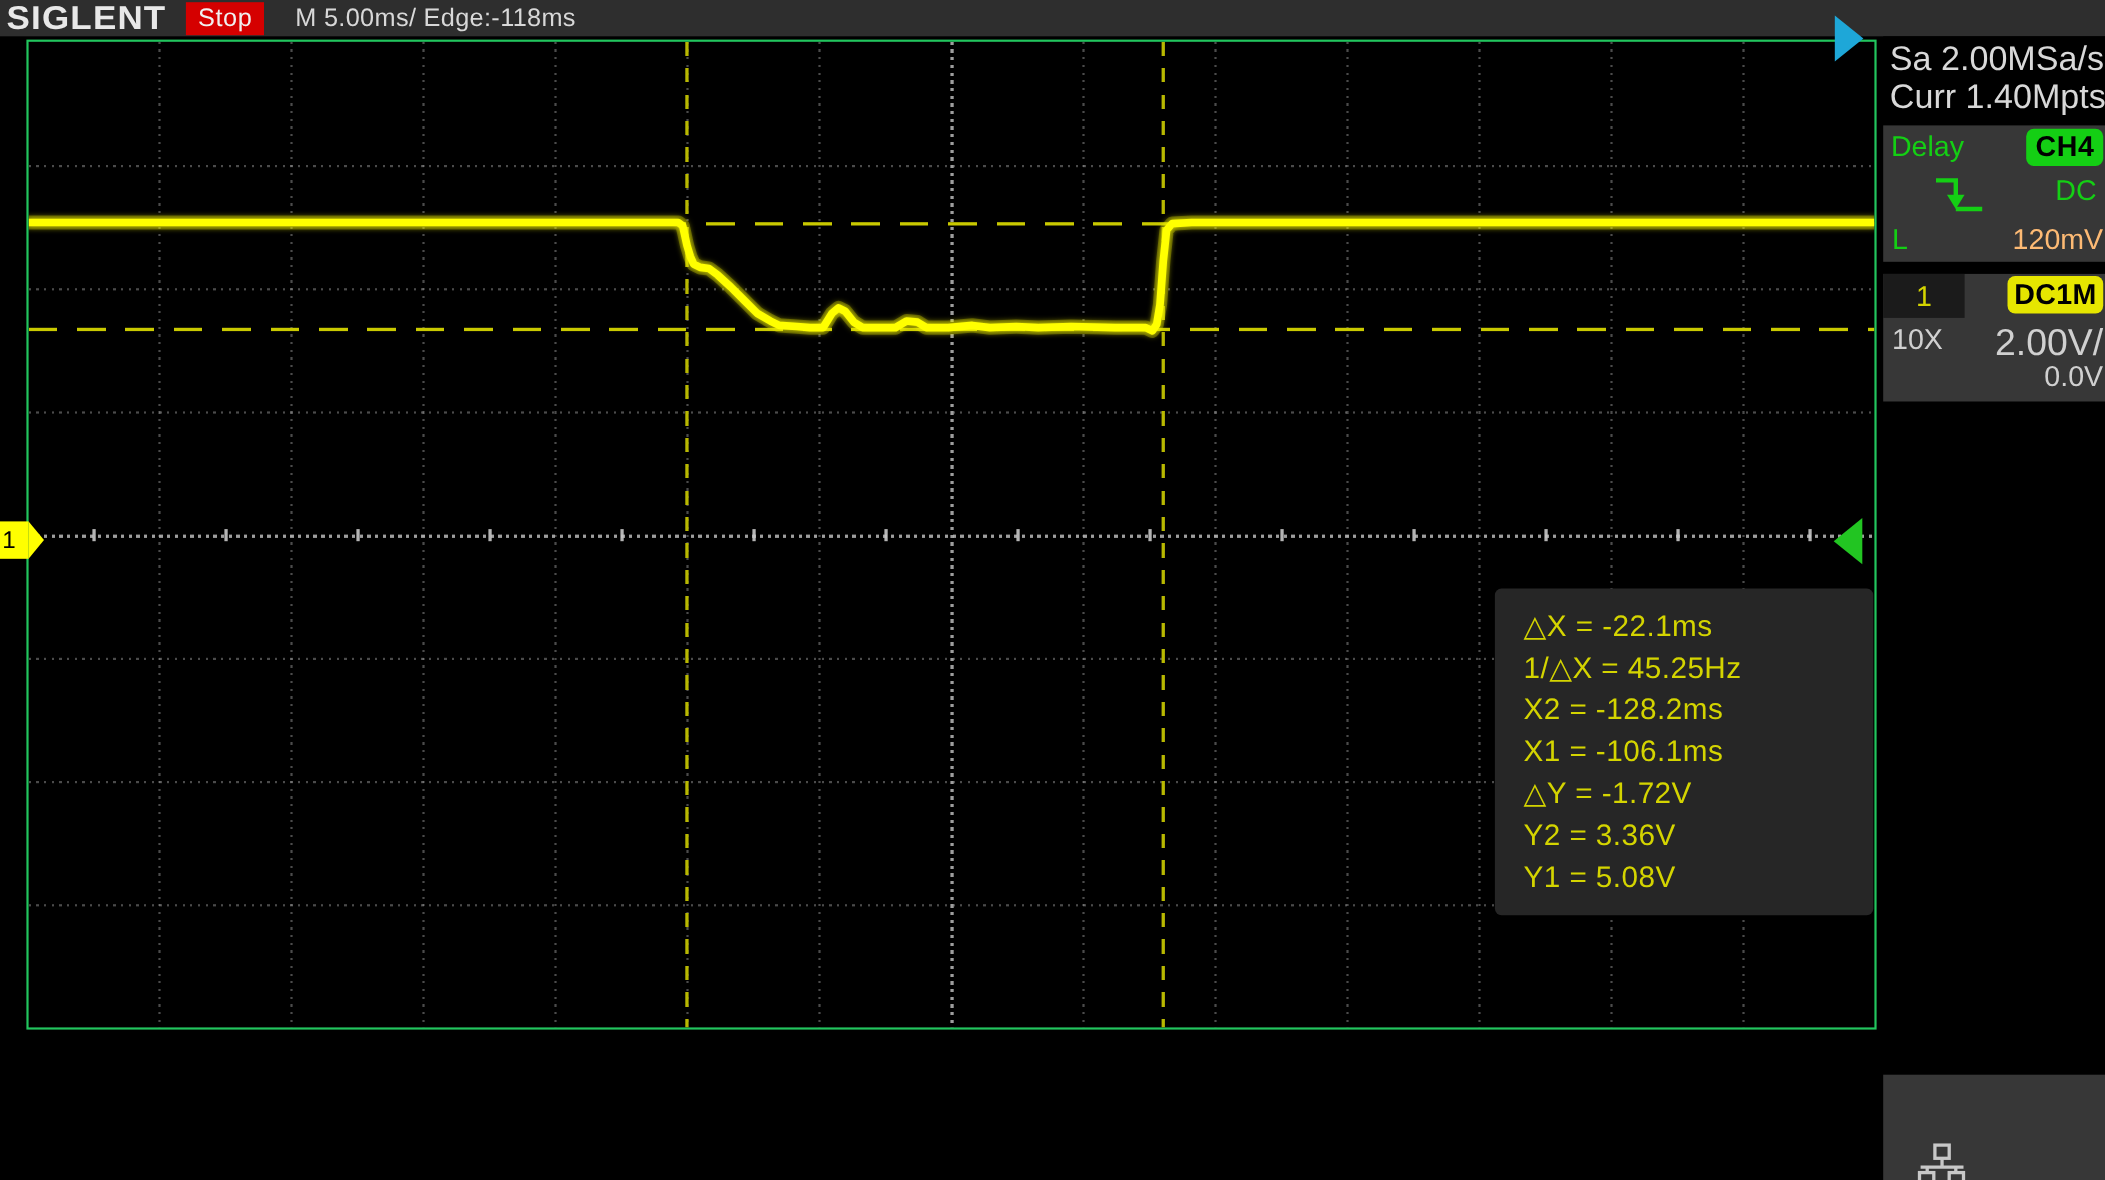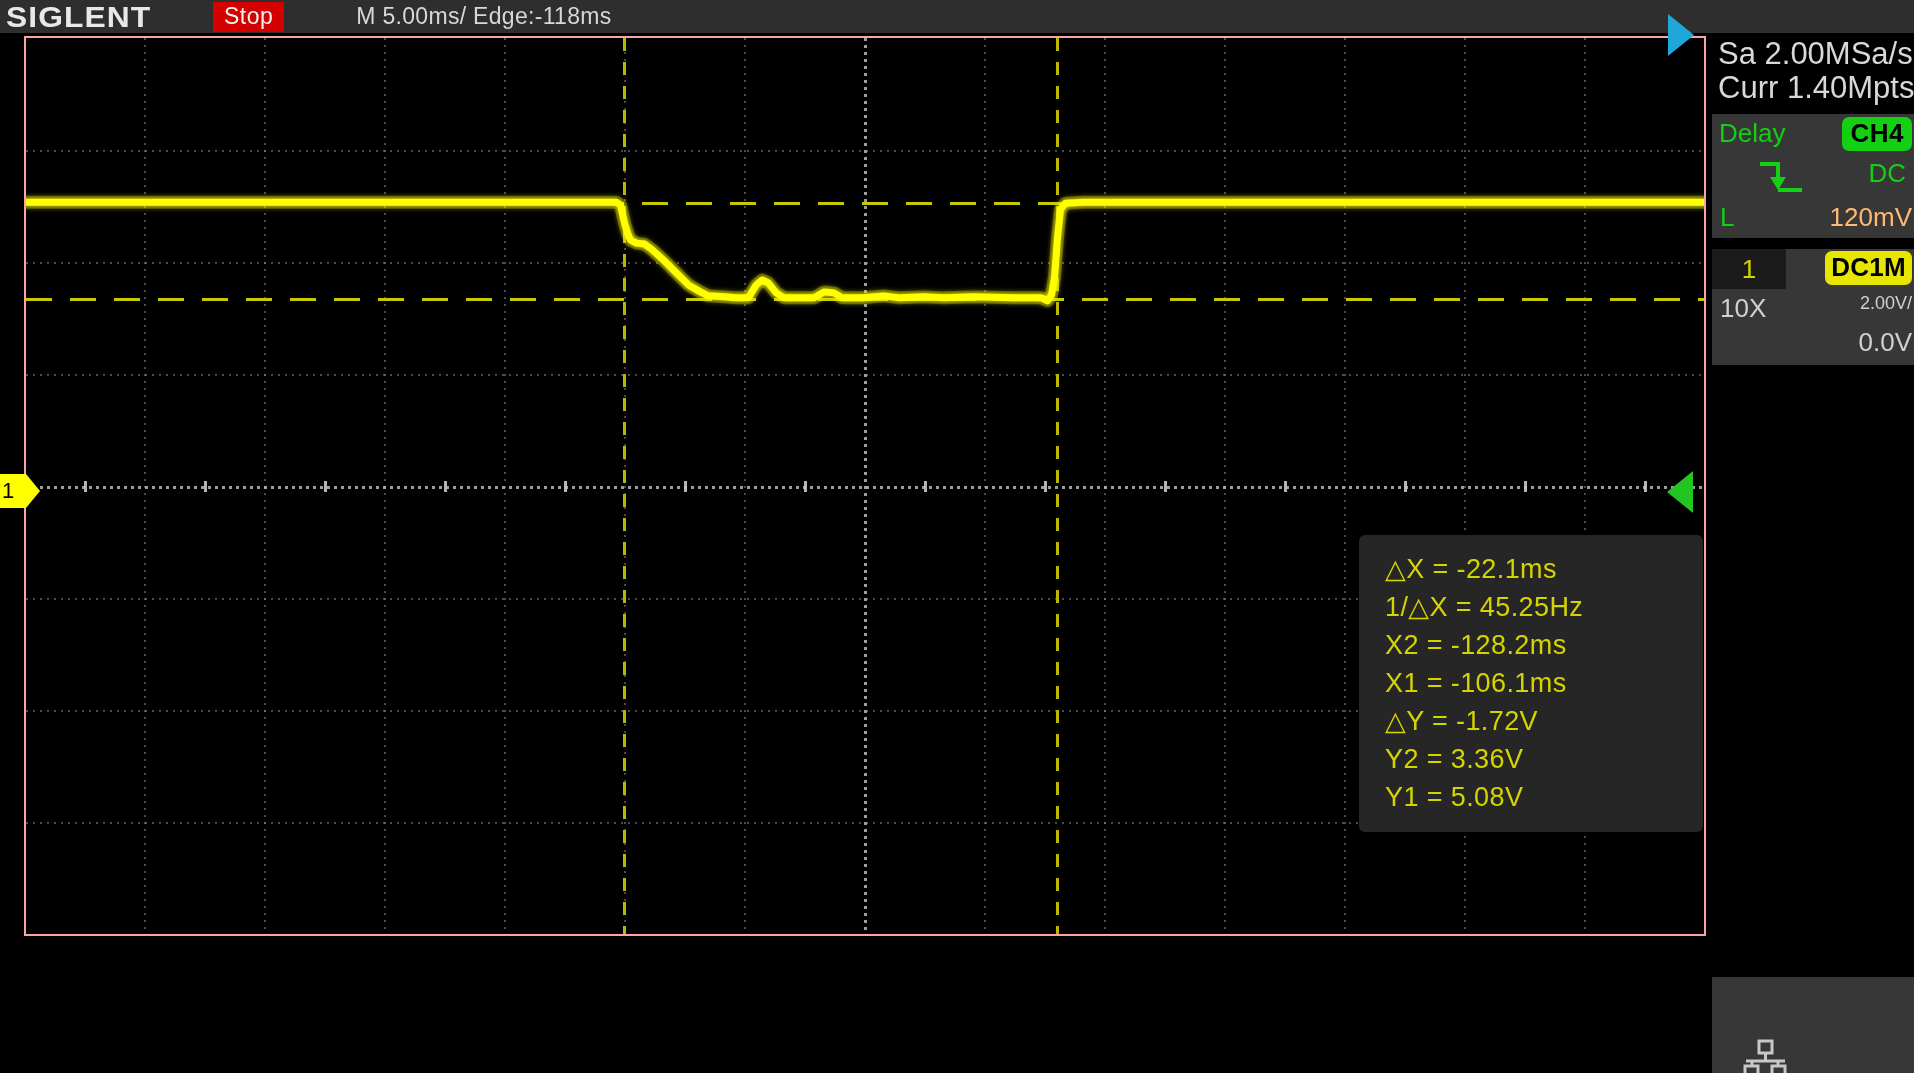--- a/index.html
+++ b/index.html
@@ -13,21 +13,21 @@
     position: relative;
     width: 1914px; height: 1073px;
     background: #000;
   }
 
   
   .topbar {
     position: absolute; left: 0; top: 0;
     width: 1914px; height: 33px;
     background: #2e2e2e;
-    display: flex; align-items: center; gap: 44px;
+    display: flex; align-items: center;
   }
   .brand {
     font-family: "Liberation Sans", sans-serif;
     font-weight: bold;
     font-size: 30px;
     letter-spacing: 1px;
     color: #e8e8e8;
     margin-left: 6px;
     transform: scaleX(1.06);
     transform-origin: left center;
@@ -55,21 +55,21 @@
     letter-spacing: 0.5px;
     margin-top: 28px;
   }
 
   
   .plot {
     position: absolute;
     left: 24px; top: 36px;
     width: 1682px; height: 900px;
     background: #000;
-    border: 2px solid #fca5a5;
+    border: 2px solid #22c55e;
     overflow: hidden;
   }
   .vline {
     position: absolute; top: 0; bottom: 0; width: 2px;
     background: repeating-linear-gradient(to bottom,
       rgba(150,150,150,0.50) 0 2px, rgba(0,0,0,0) 2px 7px);
   }
   .hline {
     position: absolute; left: 0; right: 0; height: 2px;
     background: repeating-linear-gradient(to right,
@@ -245,21 +245,21 @@
     padding: 1px 6px 2px 6px;
     border-radius: 7px;
     letter-spacing: 0.3px;
   }
   .sb-chan .ch-probe {
     position: absolute; left: 8px; top: 44px;
     color: #d0d0d0; font-size: 26px;
   }
   .sb-chan .ch-scale {
     position: absolute; right: 2px; top: 44px;
-    color: #d0d0d0; font-size: 18px;
+    color: #d0d0d0; font-size: 34px;
   }
   .sb-chan .ch-offset {
     position: absolute; right: 2px; top: 78px;
     color: #d0d0d0; font-size: 26px;
   }
 
   .sb-footer {
     position: absolute;
     left: 0; top: 944px;
     width: 202px; height: 129px;

